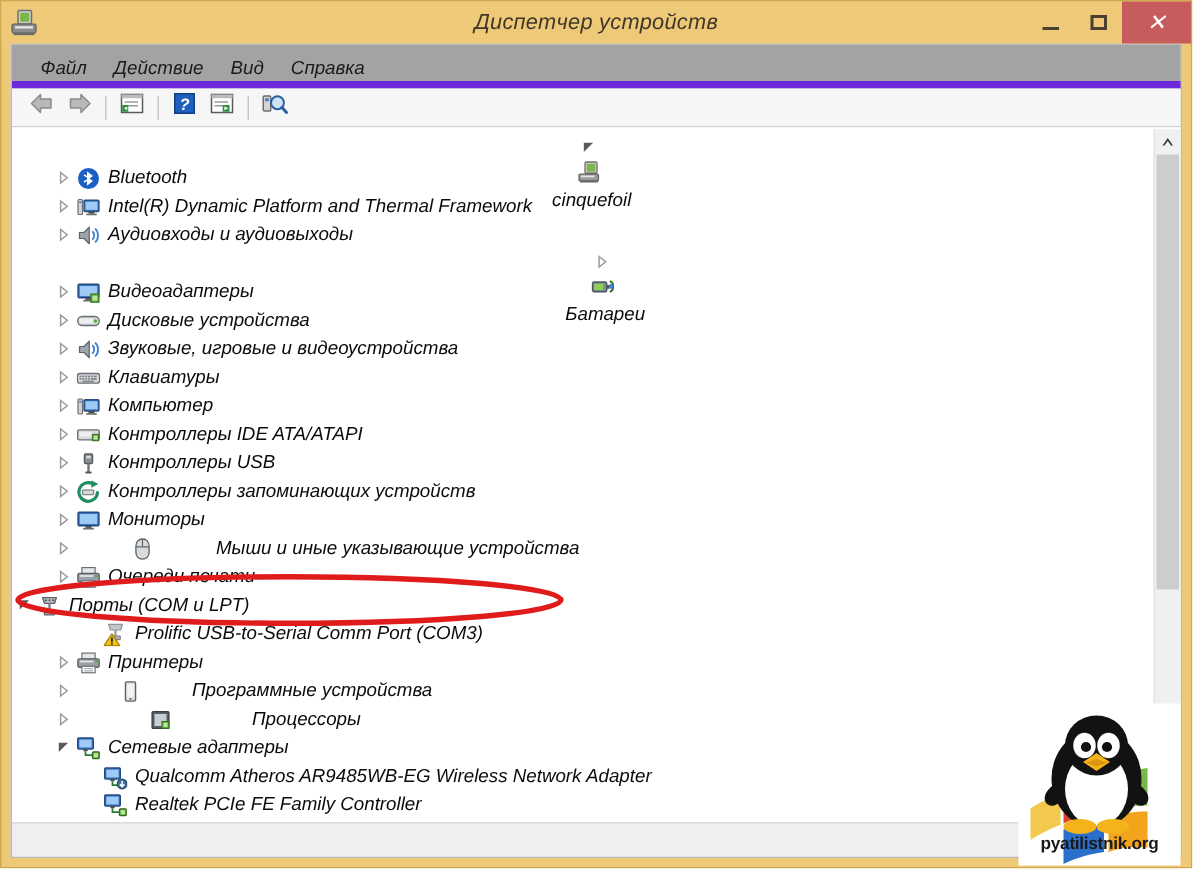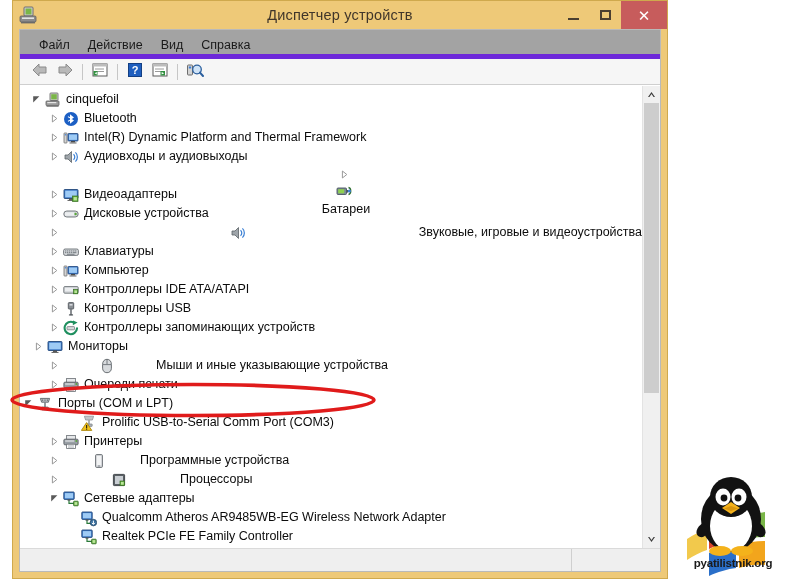--- a/index.html
+++ b/index.html
@@ -17,31 +17,32 @@
     position: relative;
     width: 795px;
     height: 579px;
     overflow: hidden;
     background: #ffffff;
   }
 
   
   .window {
     position: absolute;
-    left: 12px;
+    left: 0;
     top: 0;
-    width: 656px;
+    width: 795px;
     height: 579px;
     box-sizing: border-box;
     background: #edc униcode;
     background: #eec978;
     border: 1px solid #c9a košice;
     border: 1px solid #cfa94d;
     display: flex;
     flex-direction: column;
+    font-style: italic;
   }
 
   
   .titlebar {
     position: relative;
     height: 28px;
     flex: 0 0 28px;
     background: #eec978;
     display: flex;
     align-items: center;
@@ -385,21 +386,21 @@
               <circle cx="11" cy="7.5" r="4.3" fill="#cfe3f7" stroke="#2b5f9e" stroke-width="1.3"></circle>
               <line x1="14" y1="10.6" x2="17" y2="14" stroke="#2b5f9e" stroke-width="2" stroke-linecap="round"></line>
             </svg>
           </span>
         </div>
       </div>
 
       <div class="tree-wrap">
 
         <div class="tree" id="tree">
-            <div class="row" style="padding-left: 8px;">
+            <div class="row" style="padding-left: 8px; flex-direction: column;">
               <span class="arrow">
                 <svg width="9" height="9" viewBox="0 0 9 9">
                   <path d="M1.2 1.2 L7.4 1.2 L1.2 7.4 Z" fill="#5a5a5a"></path>
                 </svg>
               </span>
               <span class="ico">
                 <svg width="16" height="16" viewBox="0 0 16 16">
                   <rect x="5" y="1" width="8" height="7.5" rx="0.8" fill="#cfcfcf" stroke="#6f6f6f" stroke-width="0.9"></rect>
                   <rect x="6.2" y="2.2" width="5.6" height="5.2" fill="#7ab648"></rect>
                   <rect x="1" y="9" width="13" height="4.6" rx="0.8" fill="#9a9a9a" stroke="#5d5d5d" stroke-width="0.8"></rect>
@@ -500,21 +501,21 @@
               </span>
               <span class="ico">
                 <svg width="16" height="16" viewBox="0 0 16 16">
                   <rect x="0.8" y="5" width="14.4" height="6" rx="3" fill="#d6d9dc" stroke="#6a6f74" stroke-width="0.9"></rect>
                   <rect x="2" y="6.3" width="9" height="3.4" fill="#eceef0"></rect>
                   <circle cx="12.6" cy="8" r="1.2" fill="#5aa83a"></circle>
                 </svg>
               </span>
               <span class="label">Дисковые устройства</span>
             </div>
-            <div class="row" style="padding-left: 26px; justify-content: space-between;">
+            <div class="row" style="padding-left: 26px;">
               <span class="arrow">
                 <svg width="9" height="9" viewBox="0 0 9 9">
                   <path d="M2.4 1 L6.8 4.5 L2.4 8 Z" fill="none" stroke="#9a9a9a" stroke-width="1"></path>
                 </svg>
               </span>
               <span class="ico">
                 <svg width="16" height="16" viewBox="0 0 16 16">
                   <path d="M2 6 L5 6 L8.5 2.5 L8.5 13.5 L5 10 L2 10 Z" fill="#9fa5aa" stroke="#5c6267" stroke-width="0.8" stroke-linejoin="round"></path>
                   <path d="M10.5 5.2 C12.2 6.6 12.2 9.4 10.5 10.8" stroke="#3a7fd4" stroke-width="1.2" fill="none"></path>
                   <path d="M12.4 3.4 C15 5.7 15 10.3 12.4 12.6" stroke="#3a7fd4" stroke-width="1.2" fill="none"></path>
@@ -607,21 +608,21 @@
               </span>
               <span class="ico">
                 <svg width="16" height="16" viewBox="0 0 16 16">
                   <path d="M10.5 2.4 A 6.2 6.2 0 1 0 14 8.4" fill="none" stroke="#1f8f5f" stroke-width="2.1" stroke-linecap="round"></path>
                   <path d="M10 0.4 L14.6 2.6 L9.8 5.2 Z" fill="#1f8f5f"></path>
                   <rect x="4" y="6.6" width="7.5" height="3.2" rx="0.6" fill="#d6d9dc" stroke="#6a6f74" stroke-width="0.7"></rect>
                 </svg>
               </span>
               <span class="label">Контроллеры запоминающих устройств</span>
             </div>
-            <div class="row" style="padding-left: 10px; align-items: center;">
+            <div class="row" style="padding-left: 26px; align-items: center;">
               <span class="arrow">
                 <svg width="9" height="9" viewBox="0 0 9 9">
                   <path d="M2.4 1 L6.8 4.5 L2.4 8 Z" fill="none" stroke="#9a9a9a" stroke-width="1"></path>
                 </svg>
               </span>
               <span class="ico">
                 <svg width="16" height="16" viewBox="0 0 16 16">
                   <rect x="1" y="2.5" width="14" height="9" rx="0.8" fill="#3a76c4" stroke="#25497c" stroke-width="0.9"></rect>
                   <rect x="2.2" y="3.7" width="11.6" height="6.6" fill="#9ecbf5"></rect>
                   <rect x="6" y="11.5" width="4" height="1.4" fill="#4a4a4a"></rect>

